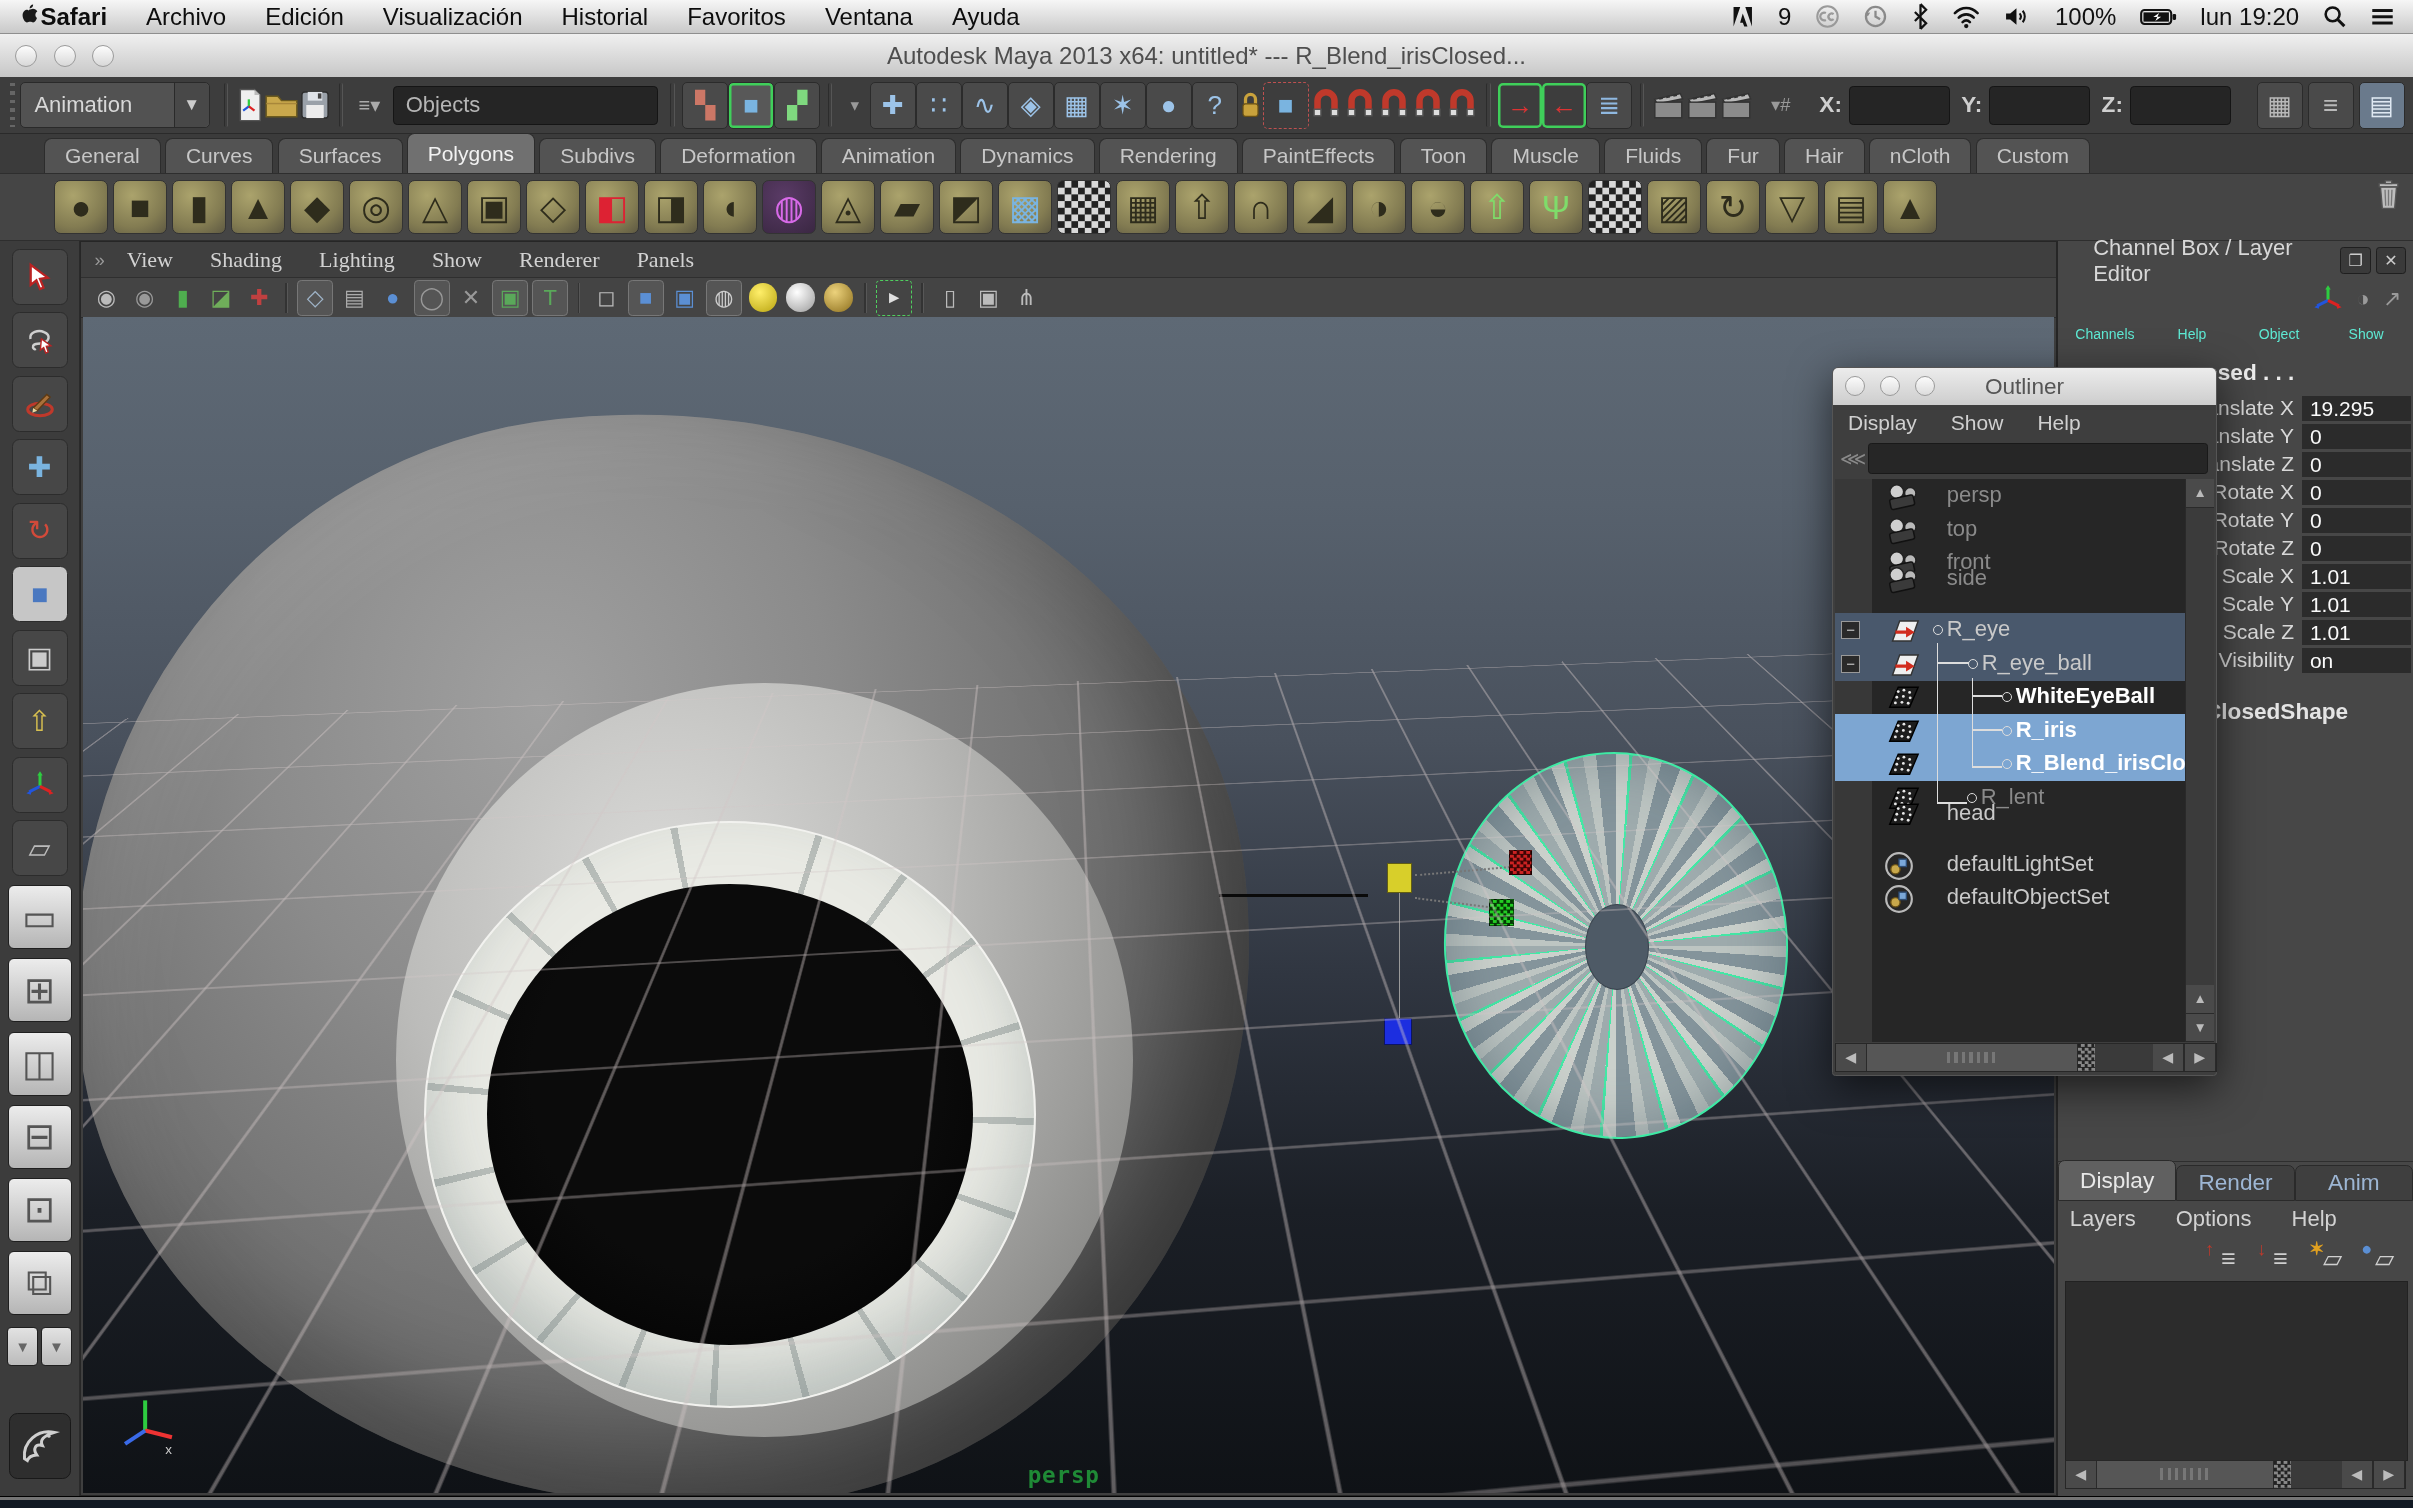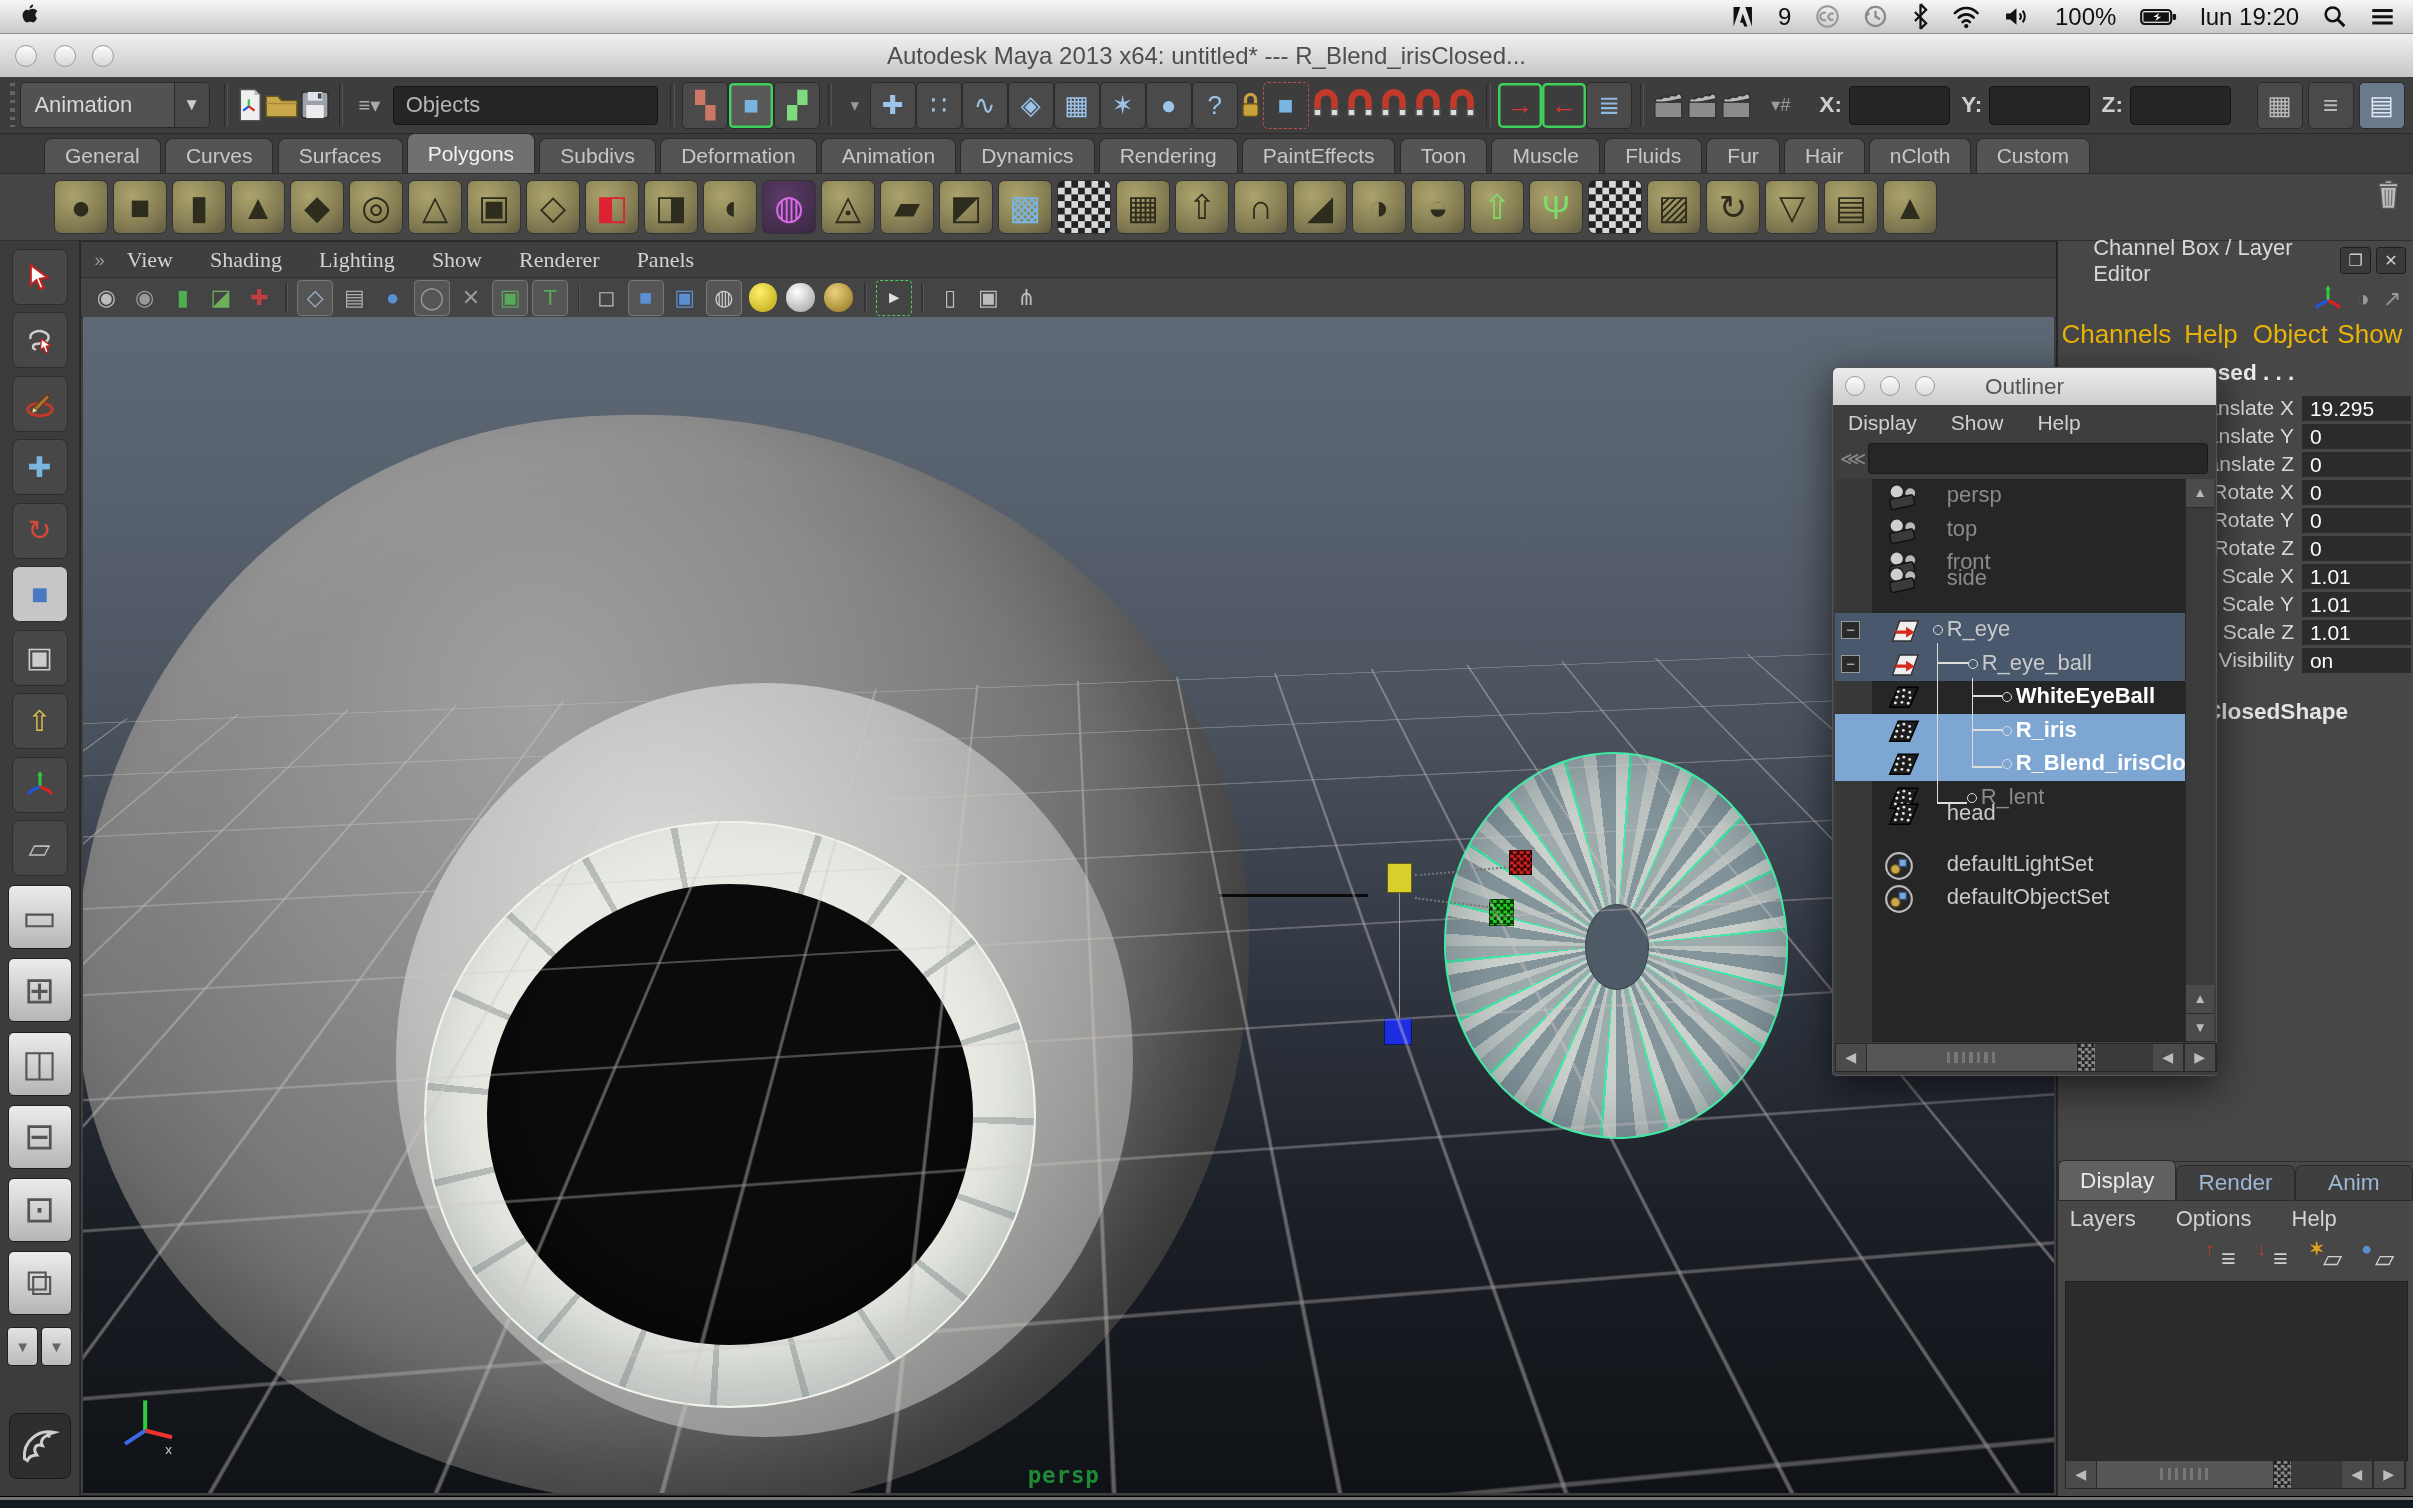--- a/index.html
+++ b/index.html
@@ -126,21 +126,21 @@
   #axisgizmo{position:absolute;left:32px;bottom:39px;z-index:6;}
 
   
   #channelbox{left:2057px;top:241px;width:356px;height:920px;background:#474747;border-left:1.7px solid #262626;box-sizing:border-box;z-index:10;}
   #cb-header{height:39px;display:flex;align-items:center;padding:0 6.7px;}
   #cb-title{font-size:22px;color:#d8d8d8;margin-left:28.5px;}
   .winbtn{width:28.5px;height:25px;background:#3a3a3a;border:0.8px solid #1f1f1f;border-radius:3.4px;color:#ccc;
           display:flex;align-items:center;justify-content:center;font-size:16px;margin-left:5px;}
   #cb-iconsrow{height:37px;display:flex;align-items:center;justify-content:flex-end;padding-right:11.7px;gap:13.4px;color:#9a9a9a;font-size:22px;}
   #cb-menus{height:34px;display:flex;align-items:center;gap:0;padding:0 3.4px;}
-  #cb-menus .m{font-size:26px;color:#eab308;flex:1;text-align:center;}
+  #cb-menus .m{font-size:14px;color:#5eead4;flex:1;text-align:center;}
   #cb-name{font-size:22.6px;font-weight:bold;color:#ececec;position:absolute;left:146px;top:119px;white-space:nowrap;}
   #cb-rows{position:absolute;left:0;top:153px;width:100%;}
   .chrow{display:flex;align-items:center;height:28px;}
   .chlab{width:236px;text-align:right;color:#d8d8d8;font-size:21px;padding-right:8.4px;flex:none;}
   .chval{width:101px;height:25px;background:#2b2b2b;color:#fafafa;font-size:21px;line-height:25px;padding-left:7.5px;}
   #cb-shape{font-size:22.6px;font-weight:bold;color:#e4e4e4;position:absolute;left:147px;top:458px;white-space:nowrap;}
 
   
   #layereditor{left:2057px;top:1161px;width:356px;height:335px;background:#474747;border-left:1.7px solid #262626;
                border-top:0.8px solid #2e2e2e;box-sizing:border-box;z-index:10;}
@@ -195,20 +195,30 @@
   #timeline{left:0;top:1497px;width:2413px;height:11.7px;background:linear-gradient(#757575 0 2.5px,#121a24 2.5px);}
 </style>
 </head>
 <body>
 
 <div id="menubar" class="abs">
   <span class="svgw" id="apple-logo">
       <svg width="22" height="27" viewBox="0 0 24 28">
         <path fill="#1a1a1a" d="M16.5 1c.2 2-1.6 4.3-3.8 4.3-.3-2.2 1.8-4.3 3.8-4.3zM12 6.6c1.6 0 2.6-1 4.4-1 1.9 0 3.7 1 4.7 2.9-2.6 1.4-2.9 5.2-.4 7.1-.8 1.9-2.2 4.9-4.2 4.9-1.2 0-1.7-.8-3.3-.8-1.6 0-2.2.8-3.4.8-2 0-4.8-4-4.8-7.9 0-3.9 2.7-6 5.2-6 1 0 1.8 1 1.8 1z"></path>
       </svg>
+    </span>
+  <span id="mb-left" class="flex">
+      <span class="mb-item bold">Safari</span>
+      <span class="mb-item">Archivo</span>
+      <span class="mb-item">Edición</span>
+      <span class="mb-item">Visualización</span>
+      <span class="mb-item">Historial</span>
+      <span class="mb-item">Favoritos</span>
+      <span class="mb-item">Ventana</span>
+      <span class="mb-item">Ayuda</span>
     </span>
   <span id="mb-right">
       <span class="svgw">
         <svg width="23.5" height="23.5" viewBox="0 0 24 24">
           <path fill="#111" d="M9.4 2 H2.6 V22 Z M14.6 2 h6.8 V22 Z M12 8.6 L16.8 22 h-3.3 l-1.4-3.8 H9.3 Z"></path>
         </svg>
       </span>
       <span>9</span>
       <span class="svgw">
         <svg width="25" height="25" viewBox="0 0 22 22">

